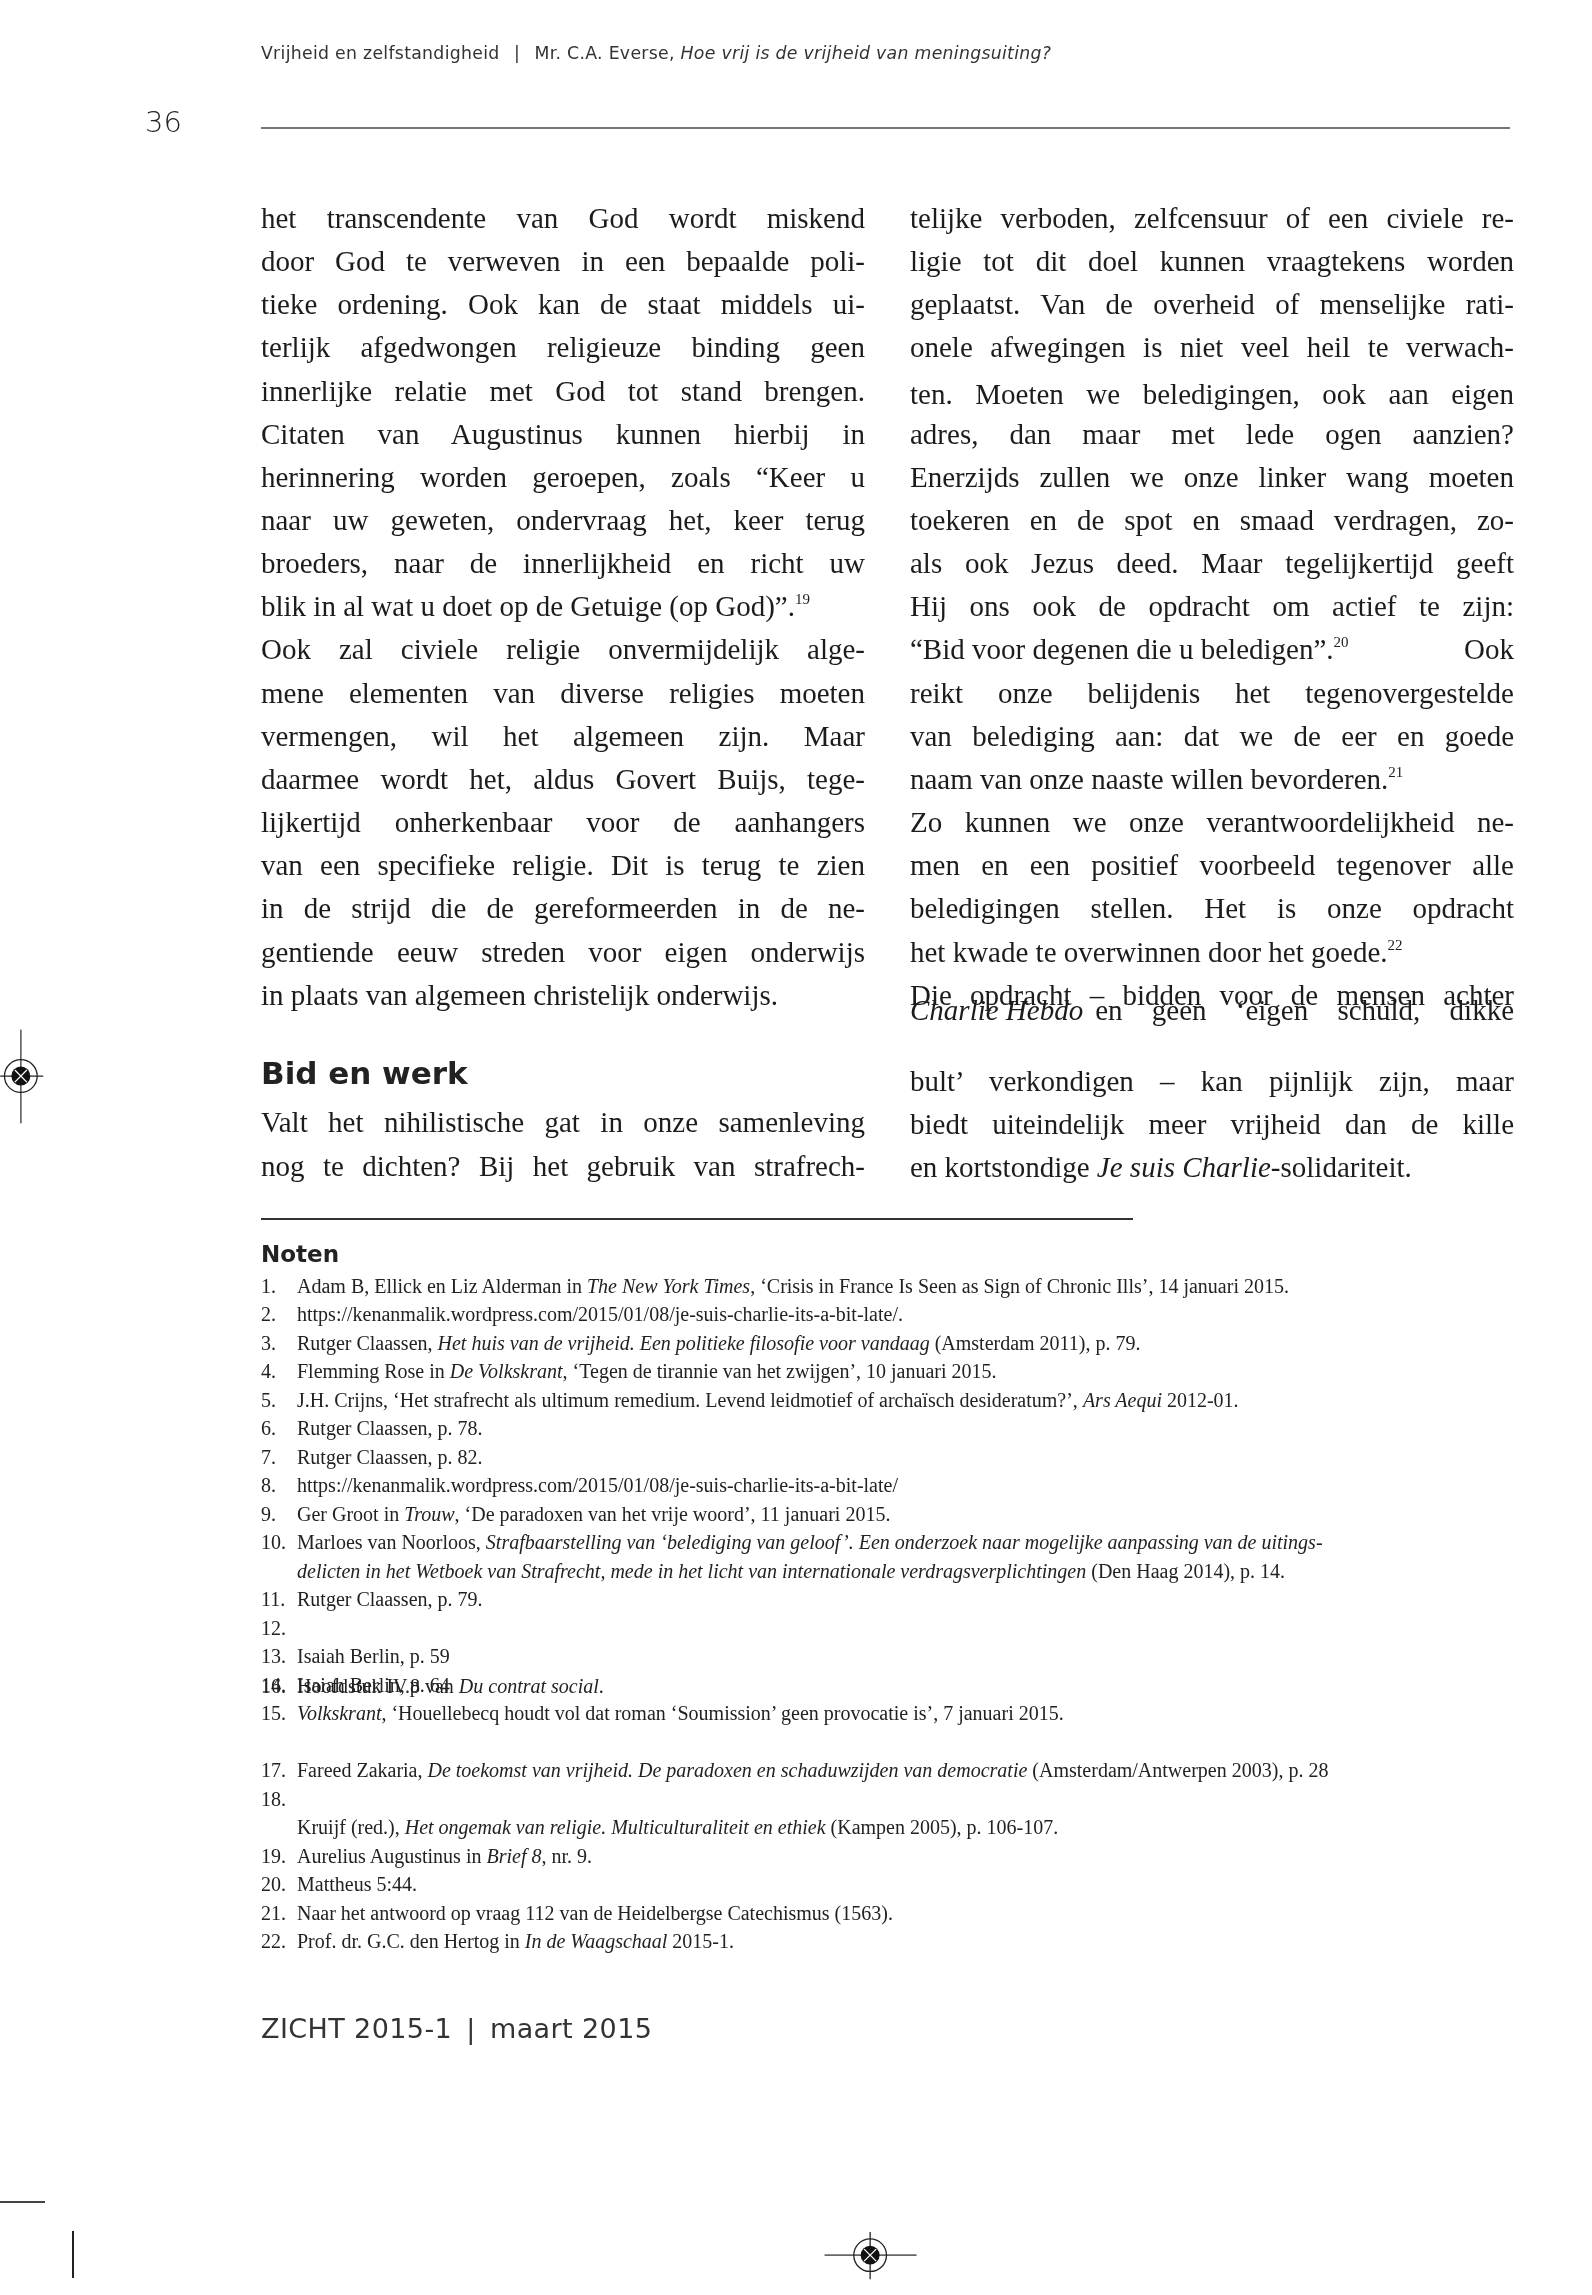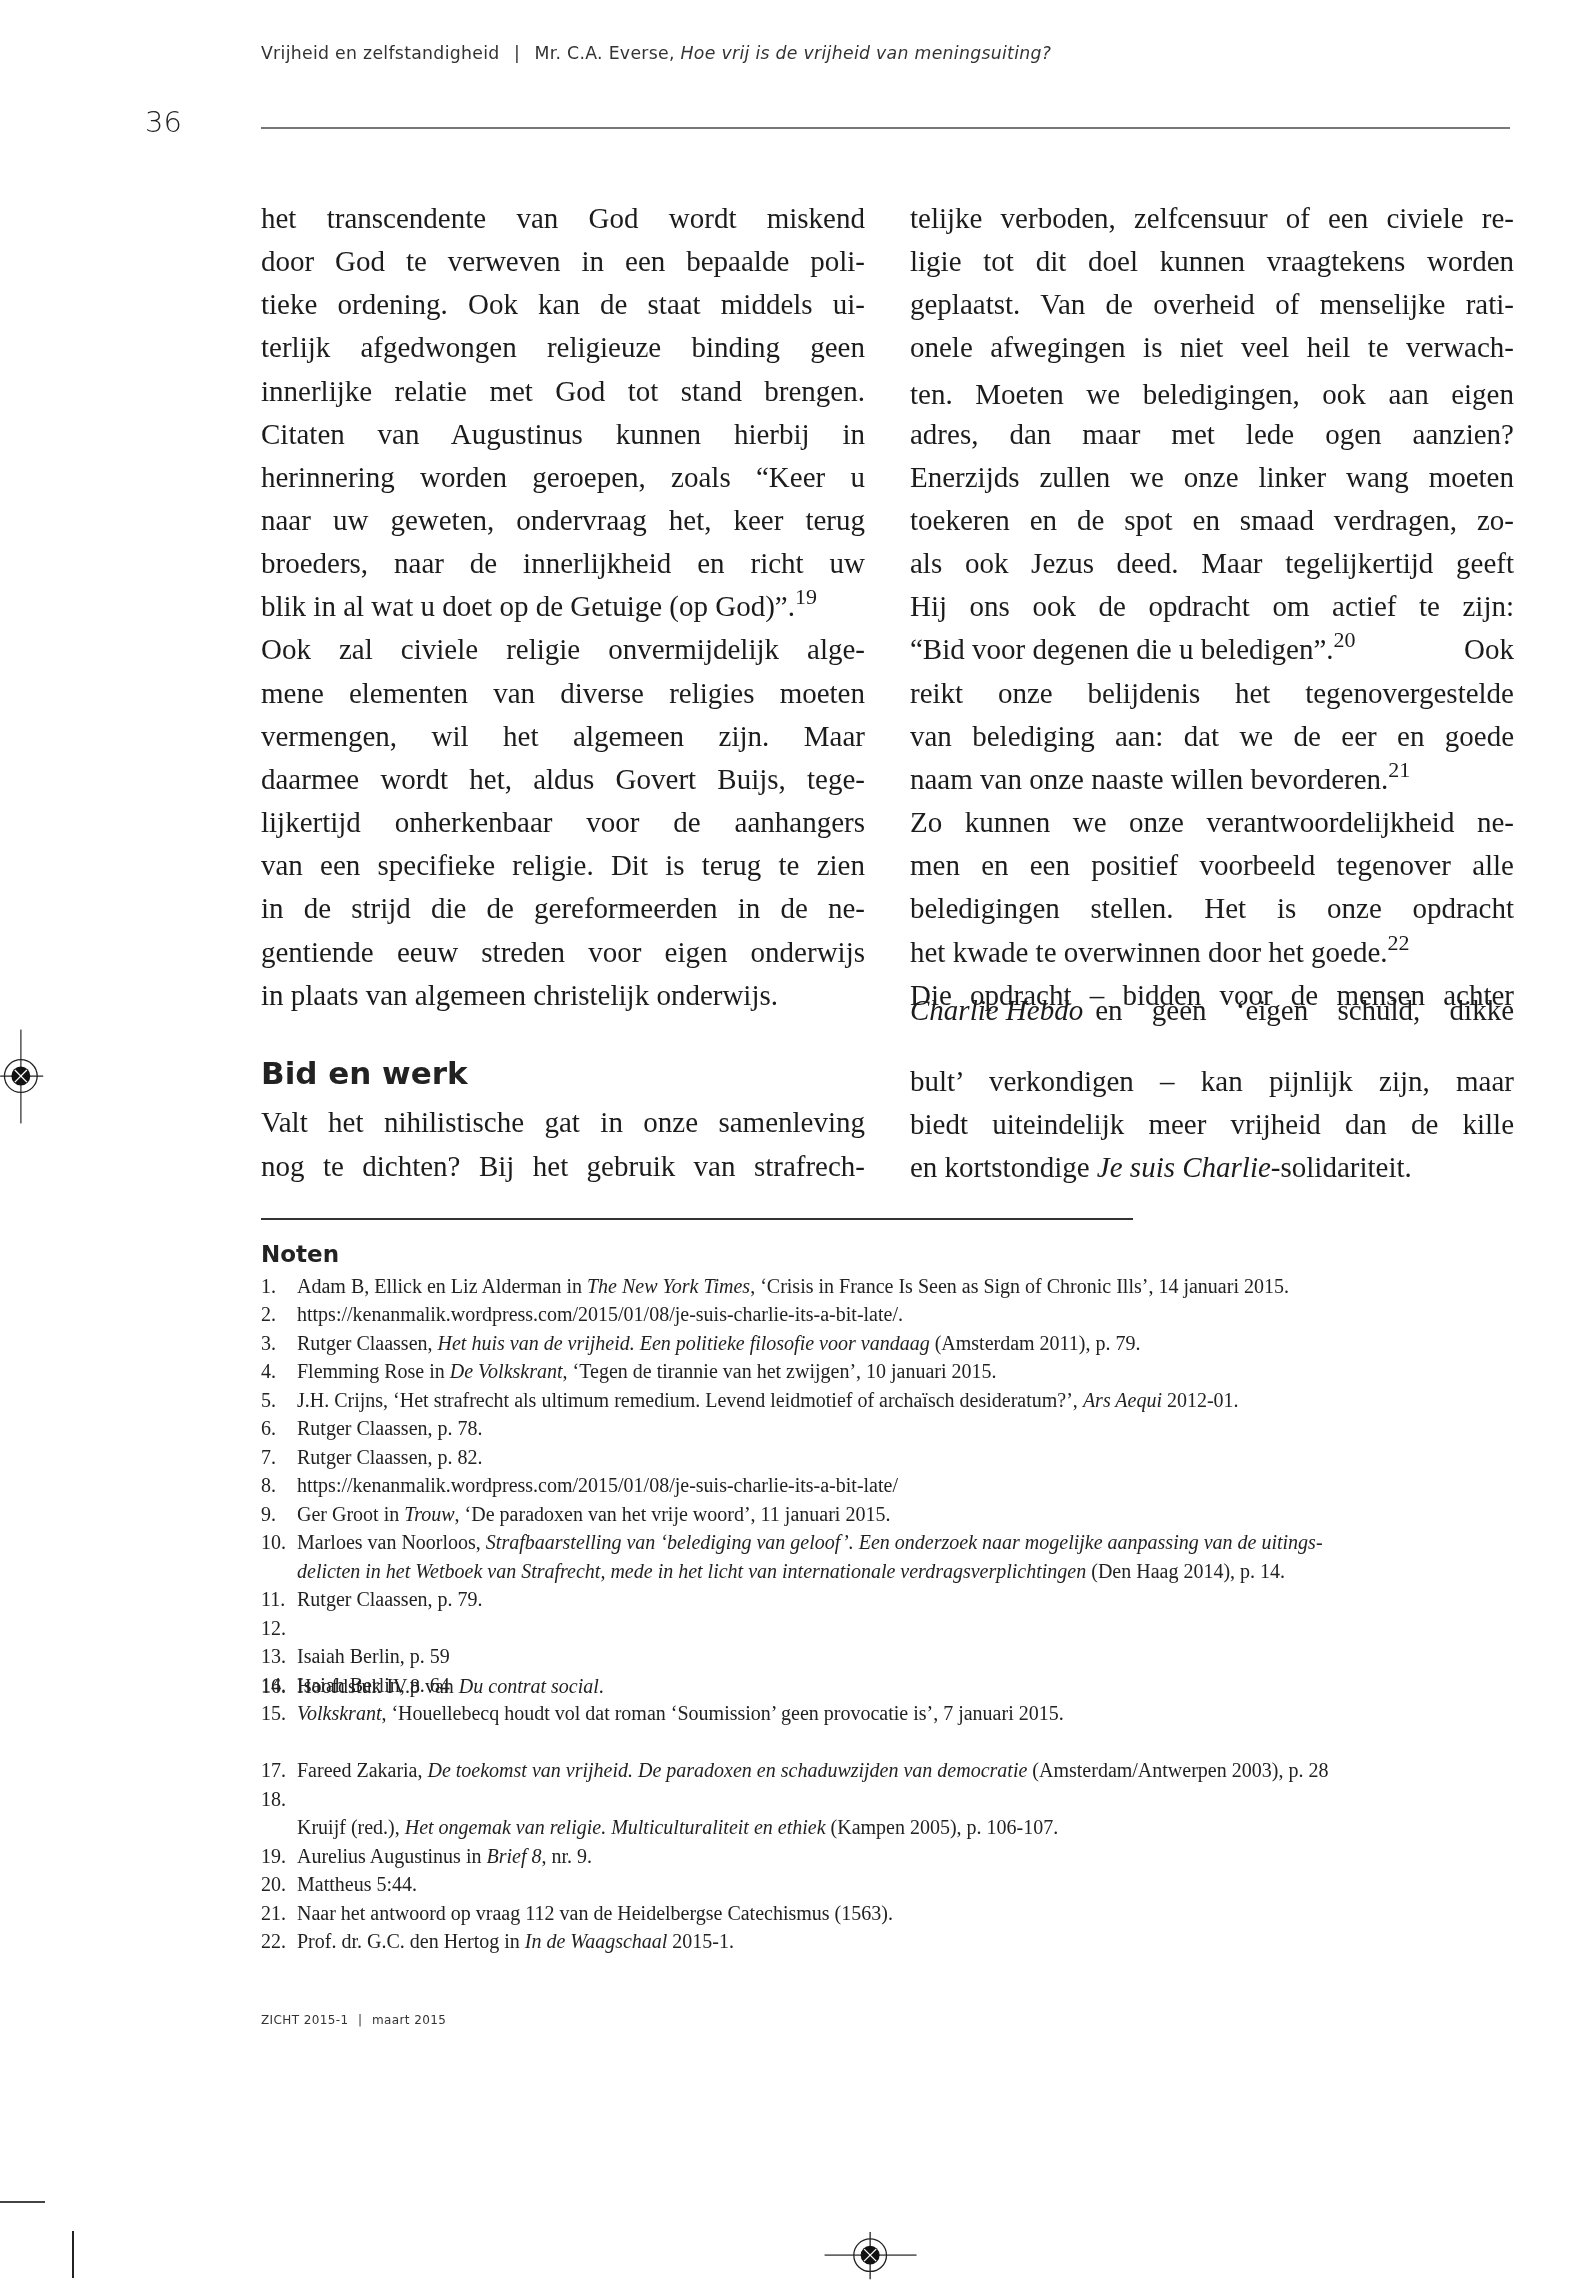--- a/index.html
+++ b/index.html
@@ -8,29 +8,29 @@
   .running-head { left:261px; top:43px; font-family:"DejaVu Sans", sans-serif; font-size:17.3px; color:#333; letter-spacing:0.3px; white-space:nowrap; }
   .running-head i { font-style:italic; }
   .page-num { left:145px; top:105px; font-family:"DejaVu Sans", sans-serif; font-size:29px; color:#222; font-weight:300; }
   .top-rule { left:261px; top:127px; width:1249px; height:1.7px; background:#777; }
   .col { position:absolute; width:604px; font-family:"Liberation Serif", serif; font-size:29px; color:#1c1c1c; }
   .col-left { left:261px; }
   .col-right { left:910px; }
   .line { position:absolute; left:0; width:604px; height:43px; line-height:43px; white-space:nowrap; }
   .line.j { text-align:justify; text-align-last:justify; white-space:normal; }
   .line i { font-style:italic; }
-  .line sup { font-size:22px; vertical-align:12px; line-height:0; }
+  .line sup { font-size:15px; vertical-align:12px; line-height:0; }
   .heading { position:absolute; left:261px; top:1055px; font-family:"DejaVu Sans", sans-serif; font-weight:bold; font-size:31px; color:#222; white-space:nowrap; }
   .fn-rule { left:261px; top:1218px; width:872px; height:1.7px; background:#333; }
   .noten { left:261px; top:1241px; font-family:"DejaVu Sans", sans-serif; font-weight:bold; font-size:23px; color:#222; }
   .fn { position:absolute; left:261px; width:1260px; font-family:"Liberation Serif", serif; font-size:20px; color:#222; height:28.5px; line-height:28.5px; white-space:nowrap; }
   .fn .num { position:absolute; left:0; }
   .fn .txt { position:absolute; left:36px; }
   .fn i { }
-  .footer { left:261px; top:2013px; font-family:"DejaVu Sans", sans-serif; font-size:12px; color:#333; white-space:nowrap; letter-spacing:0.4px; }
+  .footer { left:261px; top:2013px; font-family:"DejaVu Sans", sans-serif; font-size:27px; color:#333; white-space:nowrap; letter-spacing:0.4px; }
   .reg { position:absolute; }
   .crop-h { position:absolute; height:1.7px; background:#444; }
   .crop-v { position:absolute; width:1.7px; background:#222; }
 </style>
 </head>
 <body>
 
 <div class="abs running-head">
   <span>Vrijheid en zelfstandigheid</span>
   <span style="margin:0 8.6px">|</span>

